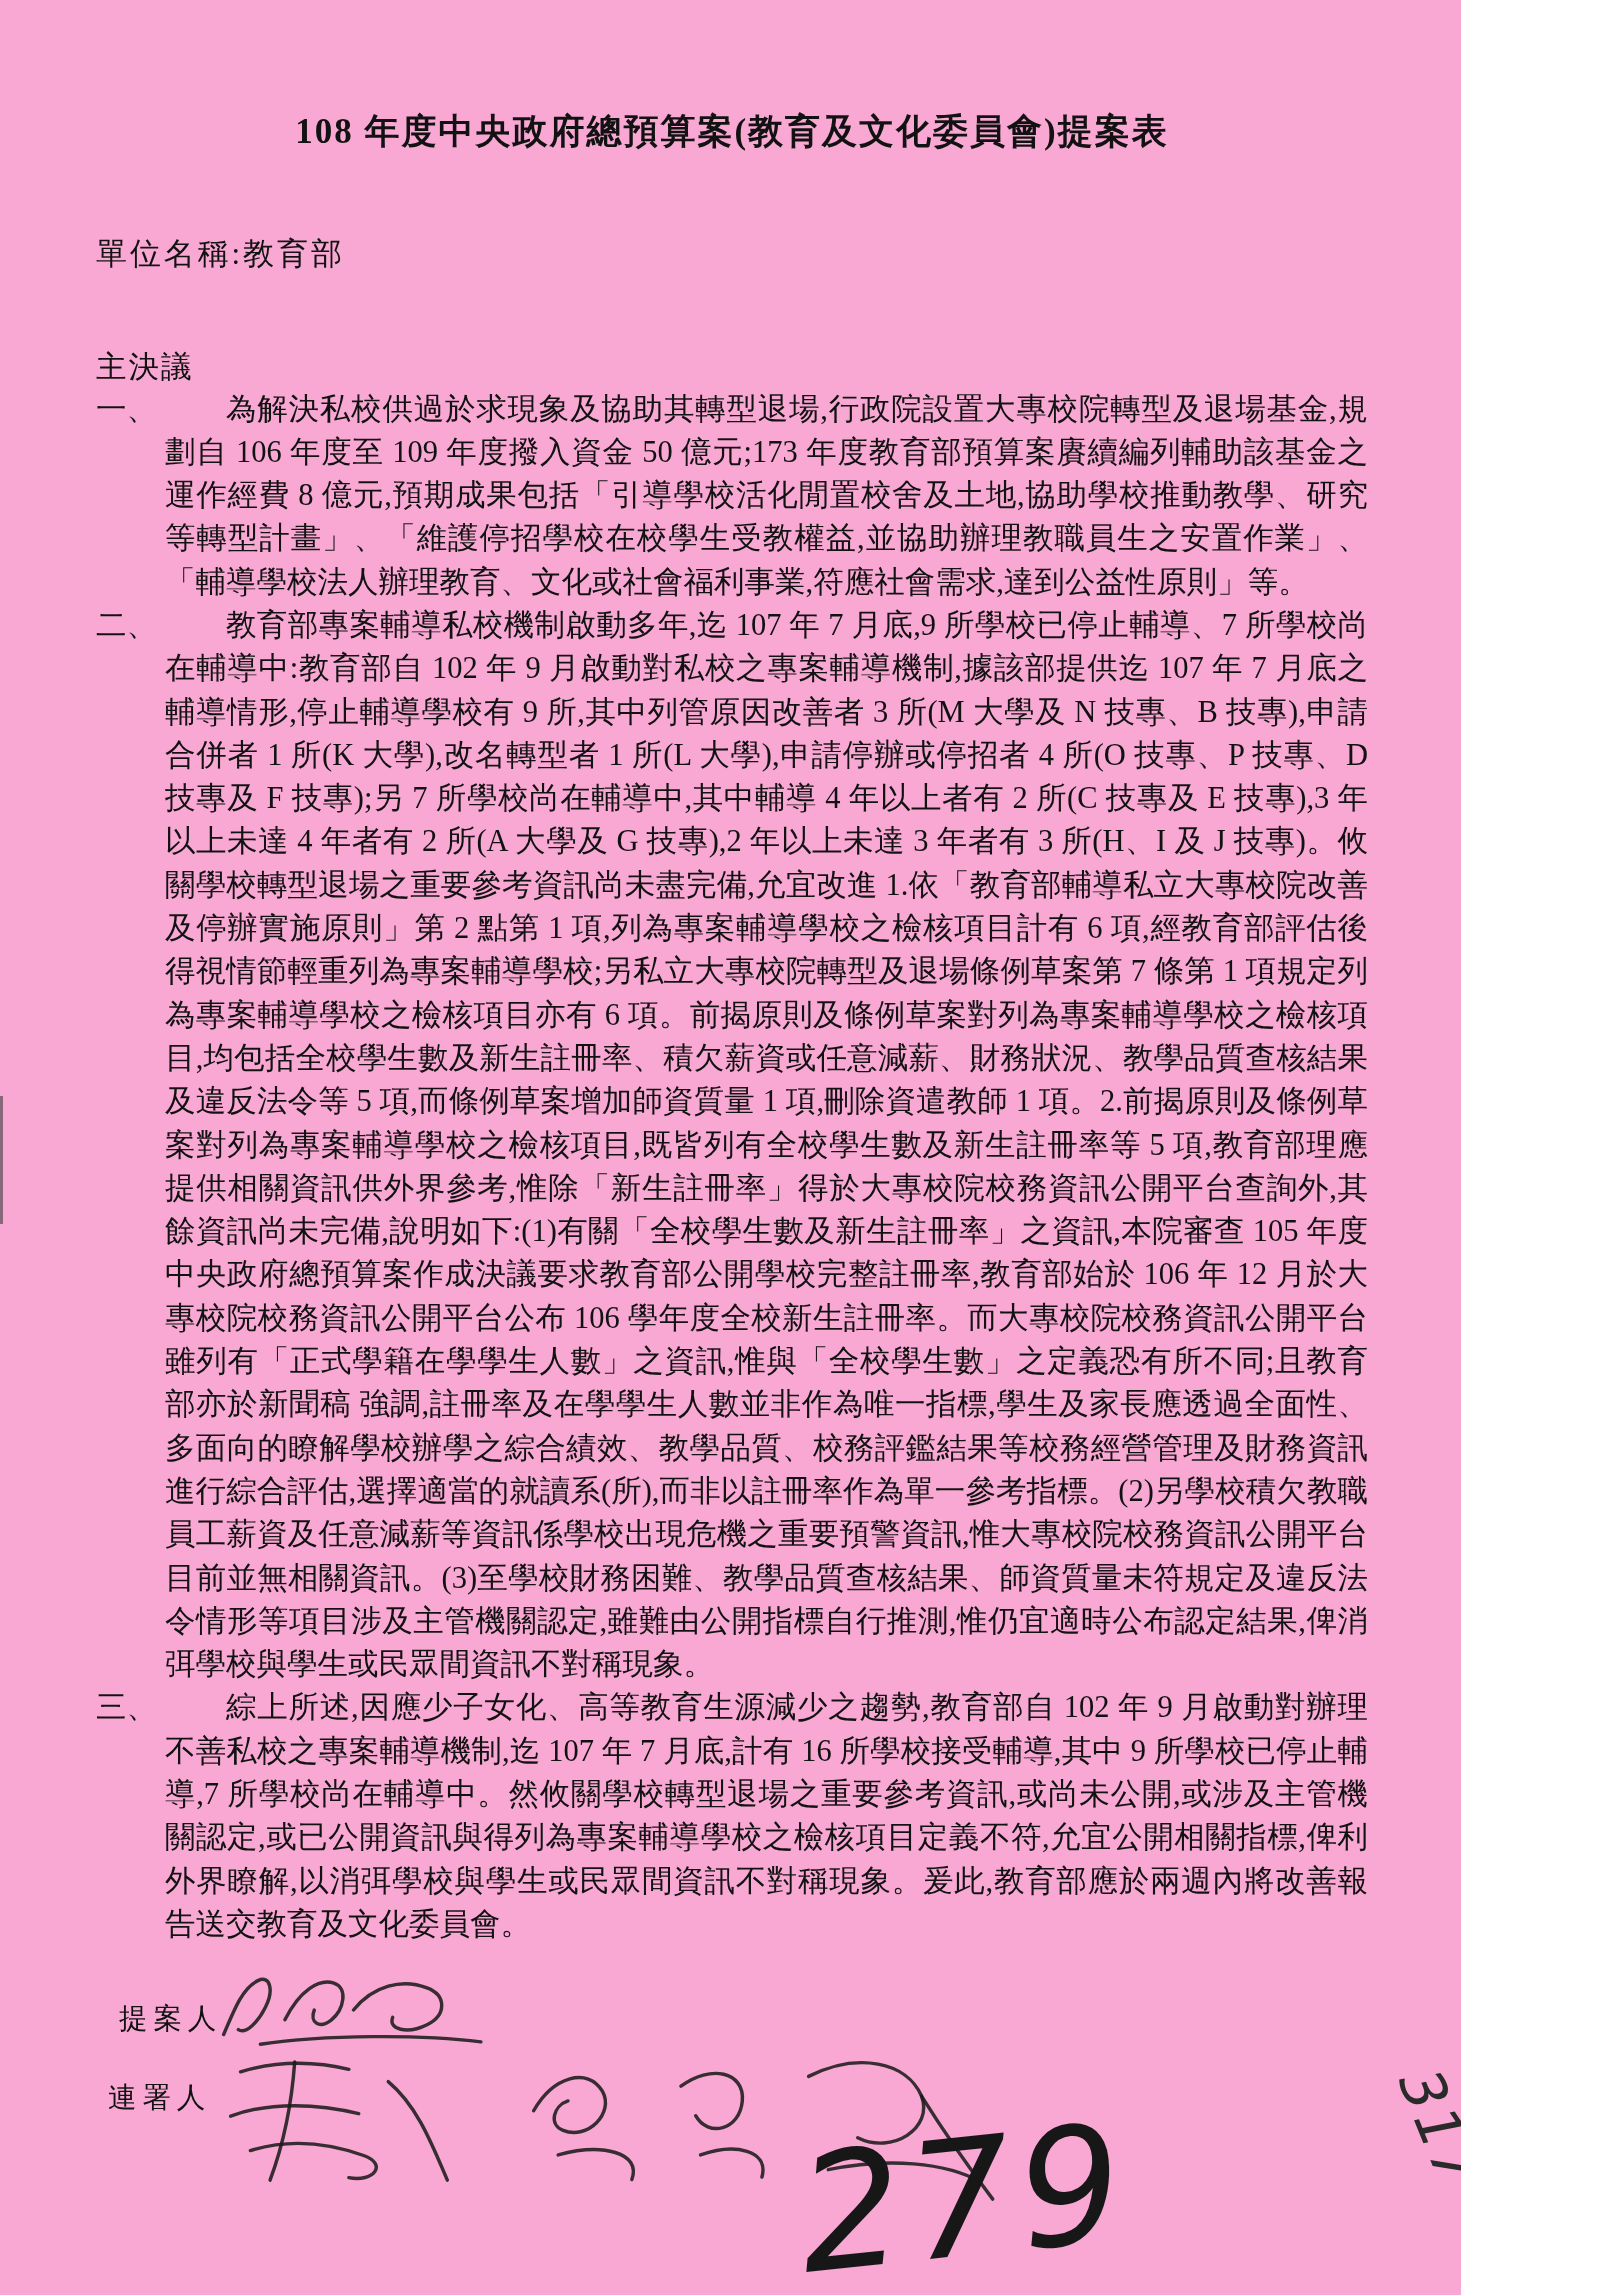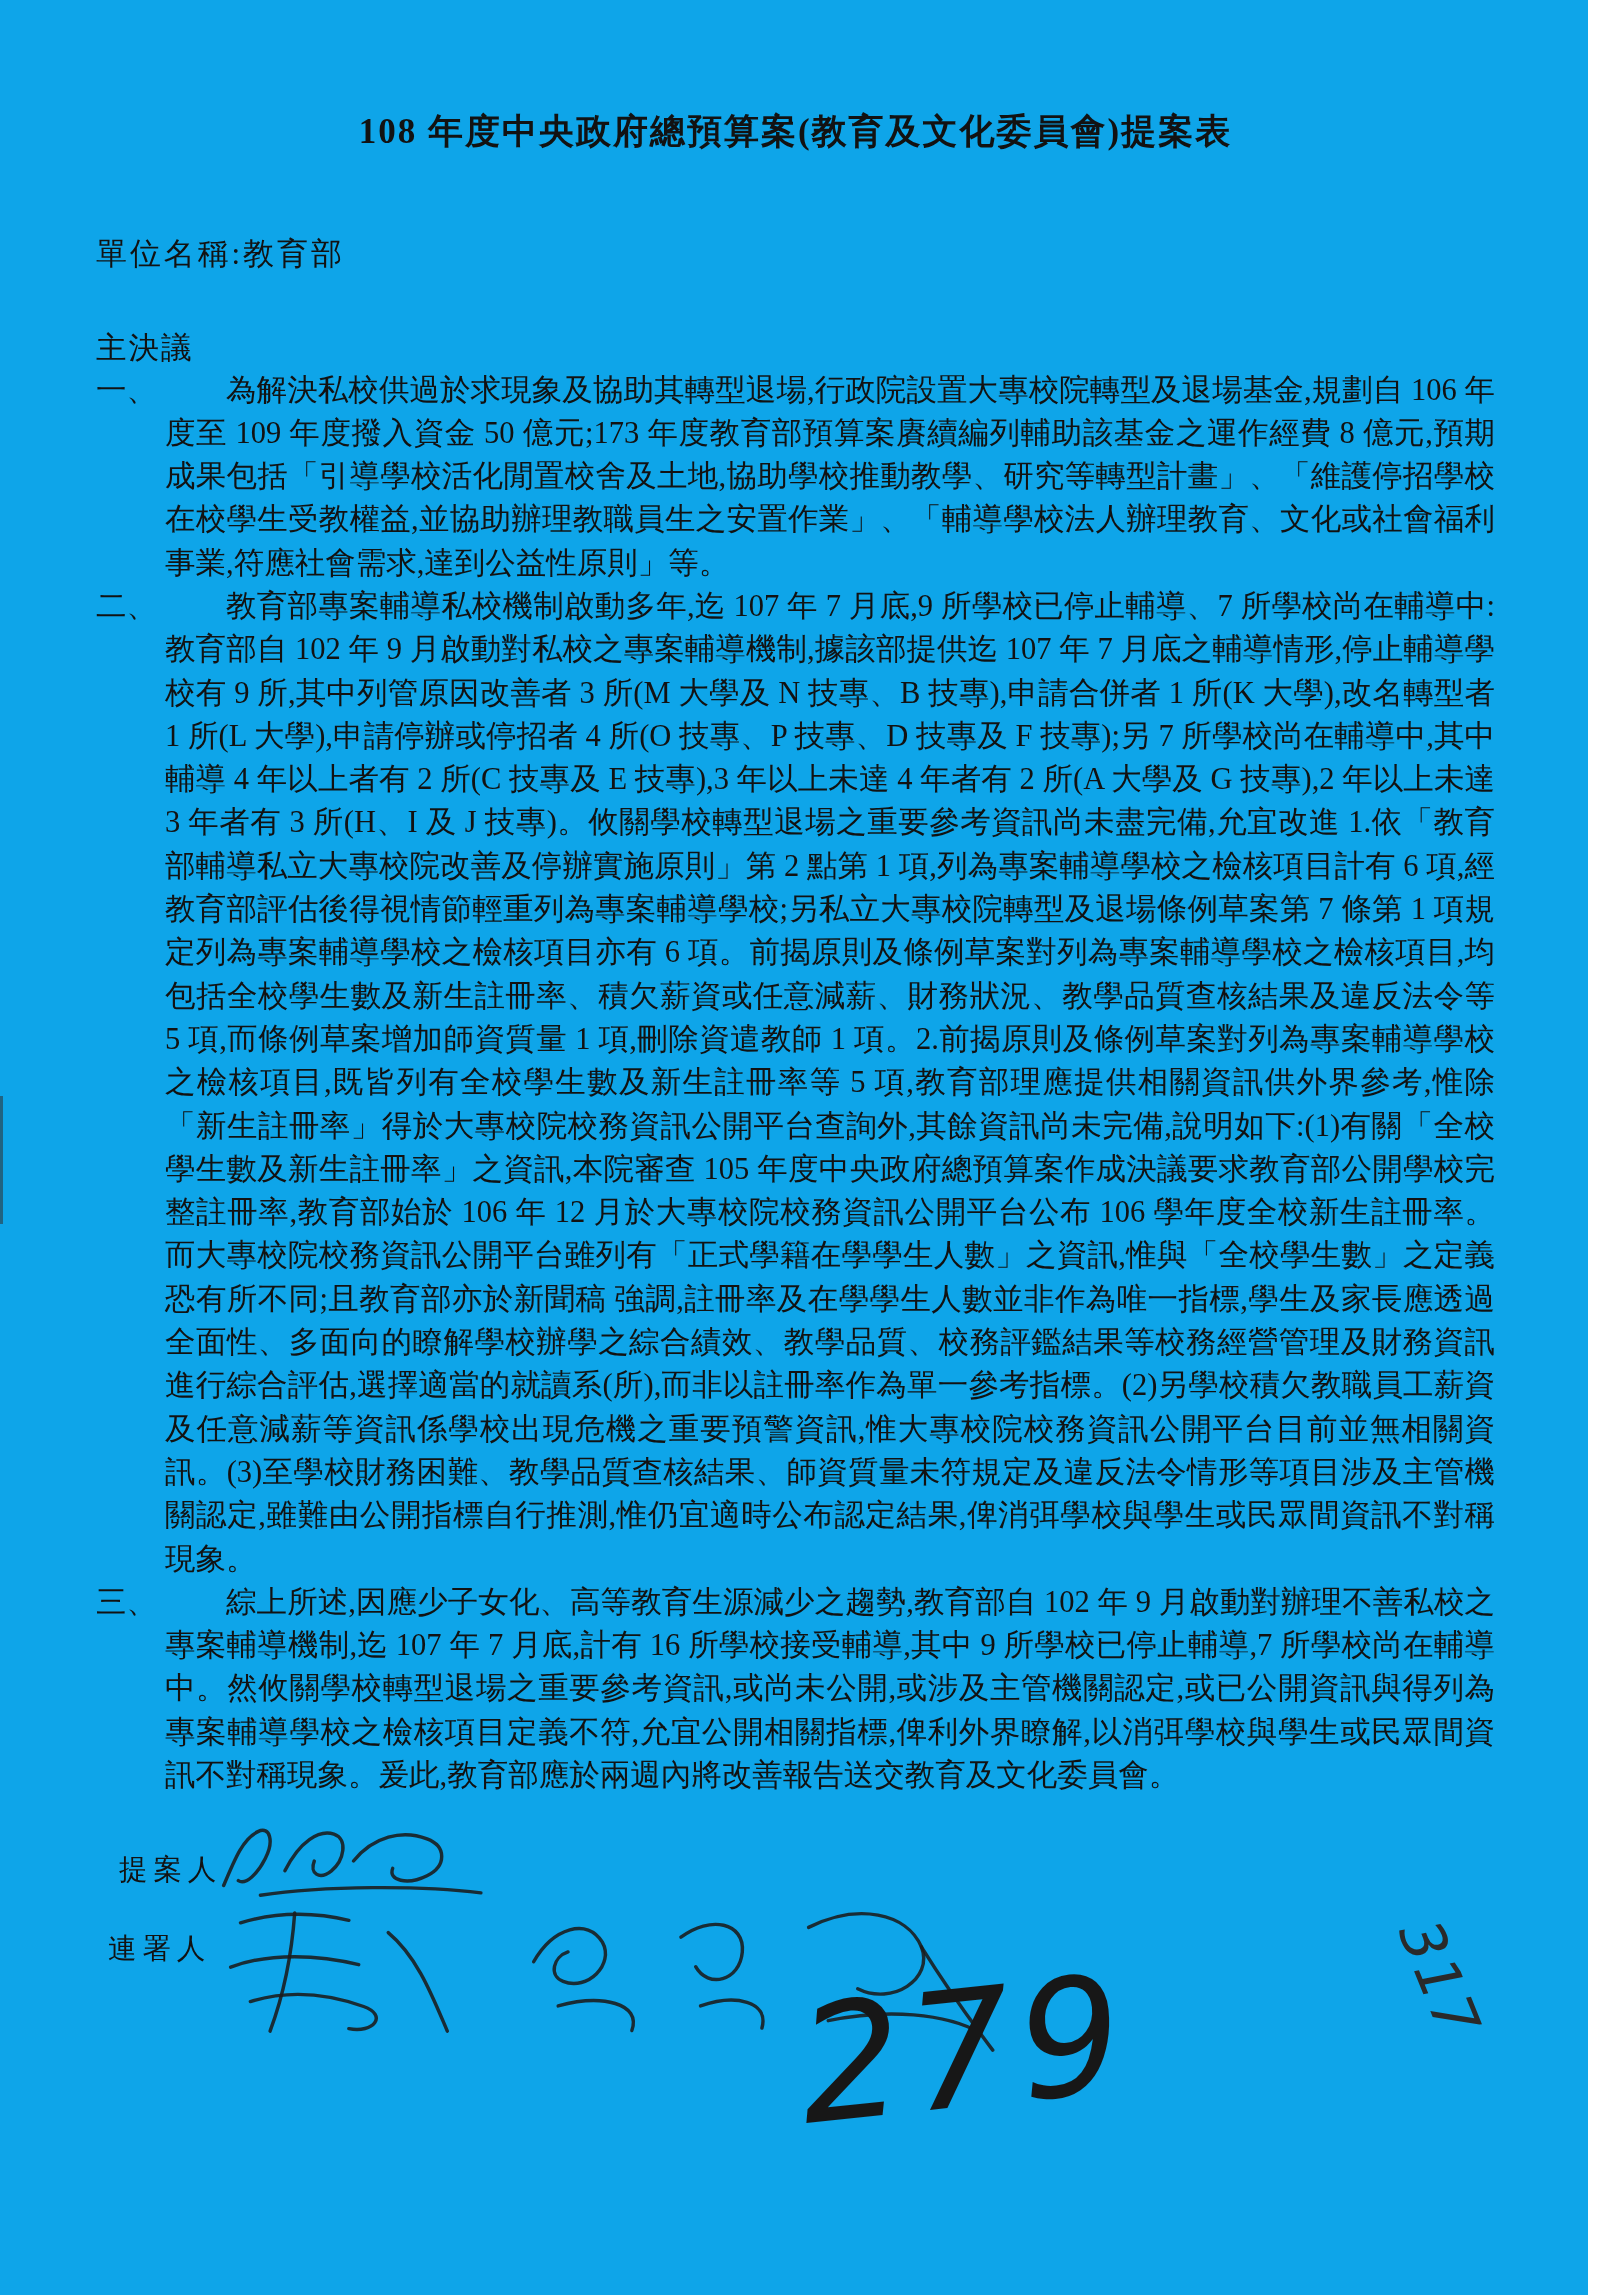--- a/index.html
+++ b/index.html
@@ -1,20 +1,20 @@
 <!DOCTYPE html>
 <html style="font-size:7.9px"><head>
 <meta charset="utf-8">
 <style>
   html,body{margin:0;padding:0;background:#ffffff;}
   .page{
     position:relative;
-    width:1588px;
+    width:1461px;
     height:2295px;
-    background:#0ea5e9;
+    background:#f9a8d4;
     overflow:hidden;
     font-family:"Liberation Serif","DejaVu Serif",serif;
     color:#121212;
   }
   .content{
     position:relative;
     padding:113px 93px 0 96px;
     box-sizing:border-box;
   }
   .doc-title{
@@ -24,21 +24,21 @@
     letter-spacing:2px;
     line-height:1.1;
   }
   .unit-name{
     margin-top:81px;
     font-size:31px;
     font-weight:400;
     letter-spacing:2.9px;
   }
   .section-heading{
-    margin-top:53px;
+    margin-top:72px;
     font-size:30.5px;
     letter-spacing:2px;
   }
   .resolution{
     display:flex;
     font-size:30.5px;
     line-height:1.42;
   }
   .res-marker{
     width:69px;

